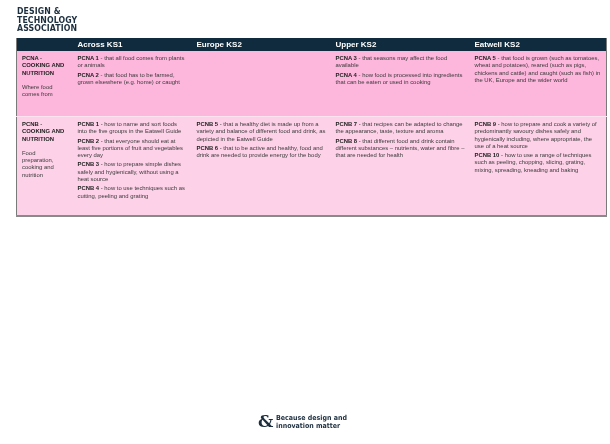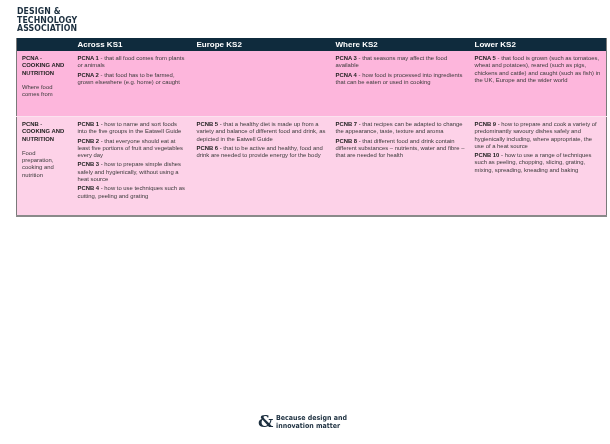--- a/index.html
+++ b/index.html
@@ -62,22 +62,22 @@
       <col style="width:119px">
       <col style="width:139px">
       <col style="width:139px">
       <col style="width:137px">
   </colgroup>
   <thead>
     <tr>
       <th></th>
       <th>Across KS1</th>
       <th>Europe KS2</th>
-      <th>Where KS2</th>
-      <th>Lower KS2</th>
+      <th>Upper KS2</th>
+      <th>Eatwell KS2</th>
     </tr>
   </thead>
   <tbody>
     <tr class="row-a">
       <td>
         <span class="strand-code">PCNA - COOKING AND NUTRITION</span>
         <span class="strand-sub">Where food comes from</span>
       </td>
       <td>
         <span class="item"><b>PCNA 1</b><span> - that all food comes from plants or animals</span></span>

